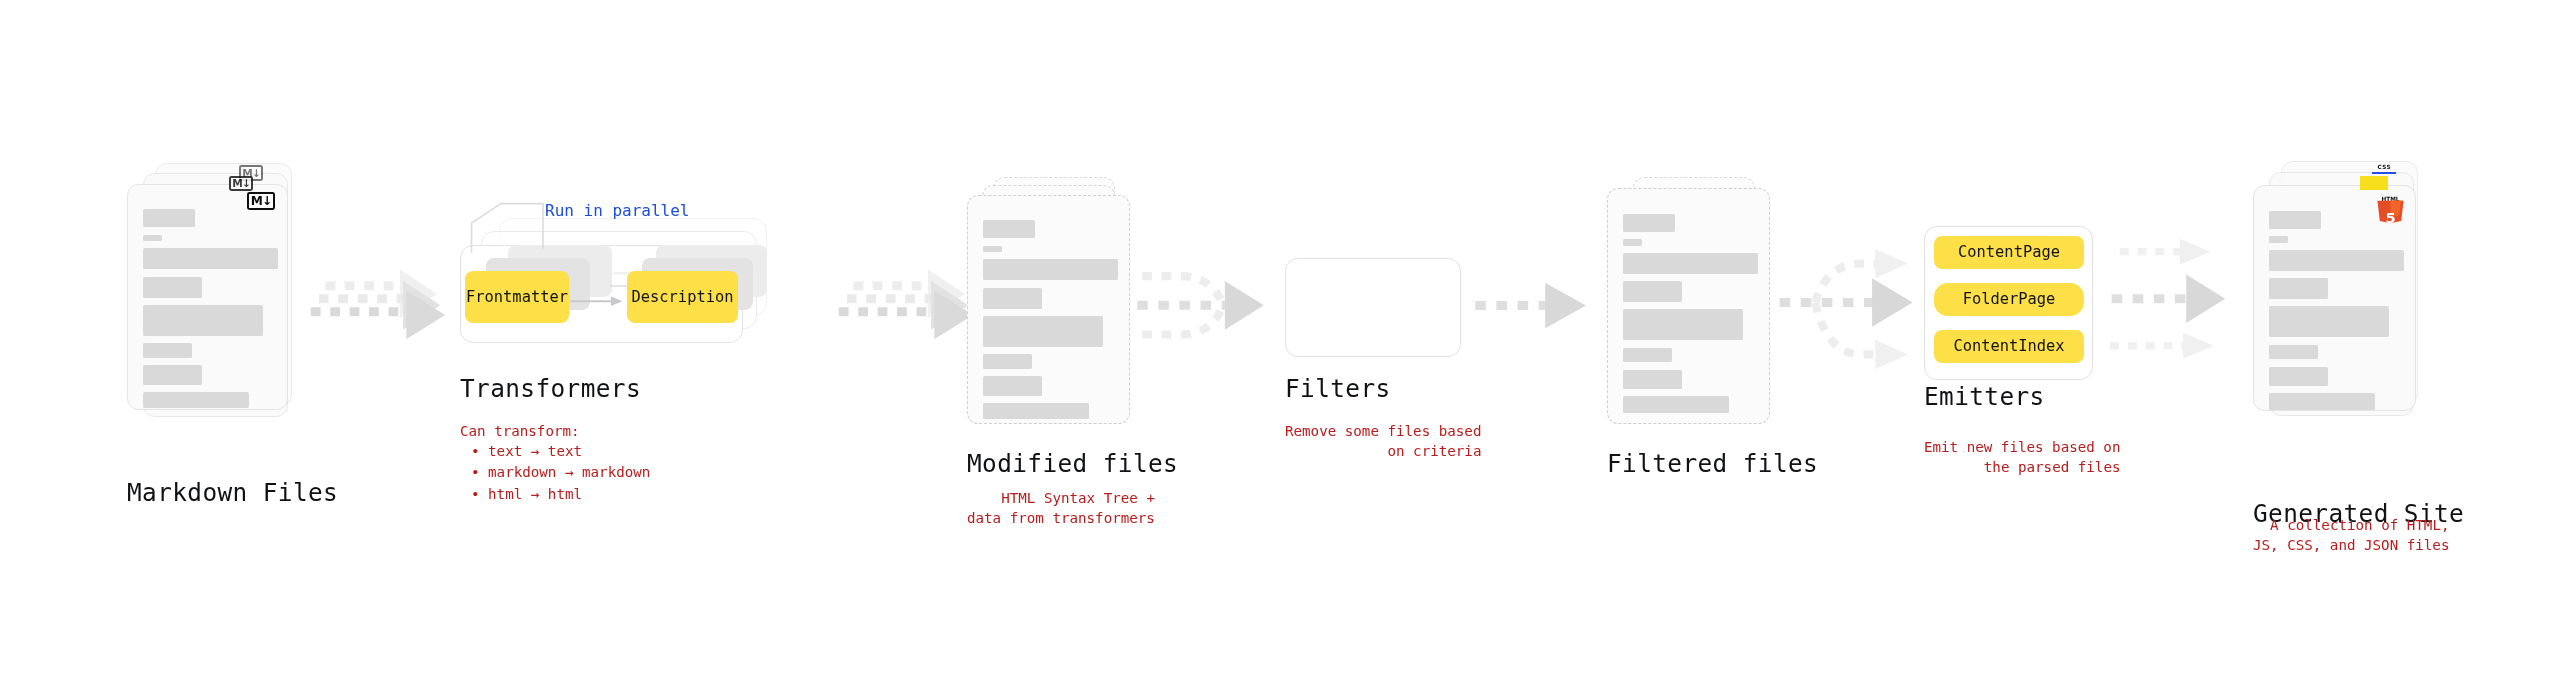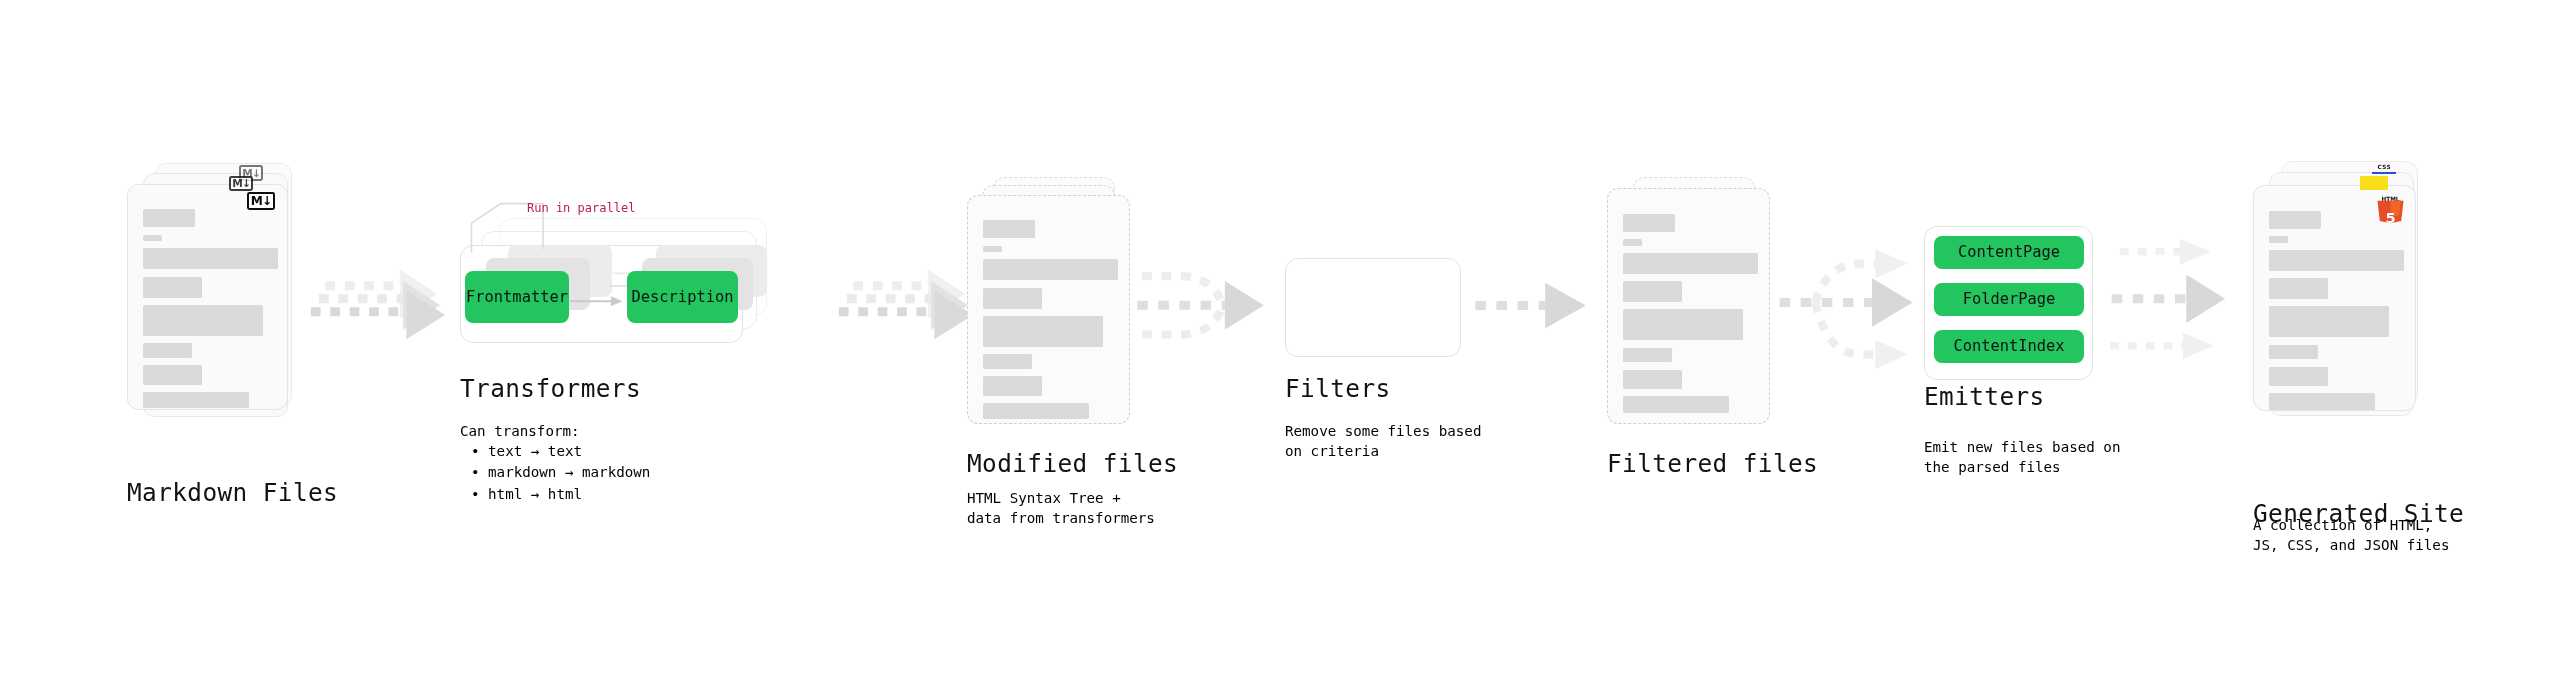--- a/index.html
+++ b/index.html
@@ -11,21 +11,21 @@
   #stage{position:relative;width:2576px;height:681px;background:#fff;}
 
   
   .abs{position:absolute;}
   .ttl{
     font-family:"DejaVu Sans Mono","Liberation Mono",monospace;
     font-size:24.4px;color:#111214;letter-spacing:0.4px;white-space:nowrap;
   }
   .sub{
     font-family:"DejaVu Sans Mono","Liberation Mono",monospace;
-    font-size:14.2px;line-height:20.3px;color:#000000;white-space:pre;
+    font-size:14.2px;line-height:20.3px;color:#b91c1c;white-space:pre;text-align:right;
   }
 
   
   .stack{position:absolute;}
   .card{
     position:absolute;border-radius:11.4px;background:#fafafa;
     border:1.3px solid #e4e4e6;box-sizing:border-box;
   }
   .card.dash{background:#fbfbfb;border:1.4px dashed #cfcfd2;}
   .card.b1{opacity:.75;}
@@ -53,31 +53,31 @@
   .css-badge .cbar{height:2.4px;background:#264de4;margin-top:0.8px;}
 
   
   .pbox{
     position:absolute;border:1.5px solid #e2e2e4;border-radius:13px;
     background:#fff;box-sizing:border-box;
   }
   .pbox.ghost1{opacity:.45;}
   .pbox.ghost2{opacity:.7;}
   .chip{
-    position:absolute;background:#22c55e;border-radius:8.1px;
+    position:absolute;background:#fde047;border-radius:8.1px;
     display:flex;align-items:center;justify-content:center;
     font-family:"DejaVu Sans Mono","Liberation Mono",monospace;
     font-size:15.4px;color:#111214;box-sizing:border-box;white-space:nowrap;
   }
   .chip.g1{background:#ececec;color:transparent;}
   .chip.g2{background:#e3e3e3;color:transparent;}
 
   .runlabel{
     position:absolute;font-family:"DejaVu Sans Mono","Liberation Mono",monospace;
-    font-size:12px;color:#be185d;white-space:nowrap;
+    font-size:16px;color:#1d4ed8;white-space:nowrap;margin-left:18px;
   }
   svg.ov{position:absolute;overflow:visible;}
 </style>
 </head>
 <body>
 
 <div id="stage">
 
   <div class="stack" style="left:127px;top:163px;width:171px;height:268px;">
     <div class="card b1" style="left:28px;top:0px;width:137px;height:244px;"></div>
@@ -238,21 +238,21 @@
     <polygon points="120,16 160,34 120,52" fill="#f0f0f1"></polygon>
     <polygon points="120,128 160,146 120,164" fill="#f0f0f1"></polygon>
     <g fill="none" stroke="#dededf" stroke-width="11" stroke-dasharray="13 13">
       <line x1="2" y1="82" x2="122" y2="82"></line>
     </g>
     <polygon points="116,52 166,82 116,112" fill="#d8d8d9"></polygon>
   </svg>
 
   <div class="pbox" style="left:1924px;top:226px;width:169px;height:154px;"></div>
   <div class="chip" style="left:1934px;top:236px;width:150px;height:32.5px;">ContentPage</div>
-  <div class="chip" style="left:1934px;top:283px;width:150px;height:32.5px;">FolderPage</div>
+  <div class="chip" style="left:1934px;top:283px;width:150px;height:32.5px;border-radius:14px;">FolderPage</div>
   <div class="chip" style="left:1934px;top:330px;width:150px;height:32.5px;">ContentIndex</div>
   <div class="abs ttl" style="left:1924px;top:382px;">Emitters</div>
   <div class="abs sub" style="left:1924px;top:437px;">Emit new files based on
 the parsed files</div>
 
   <svg class="ov" style="left:2110px;top:229px;" width="146" height="146" viewBox="0 0 180 180">
     <g fill="none" stroke="#f0f0f1" stroke-width="9" stroke-dasharray="11 11">
       <line x1="12" y1="28" x2="92" y2="28"></line>
     </g>
     <polygon points="86,12 124,28 86,44" fill="#f0f0f1"></polygon>

